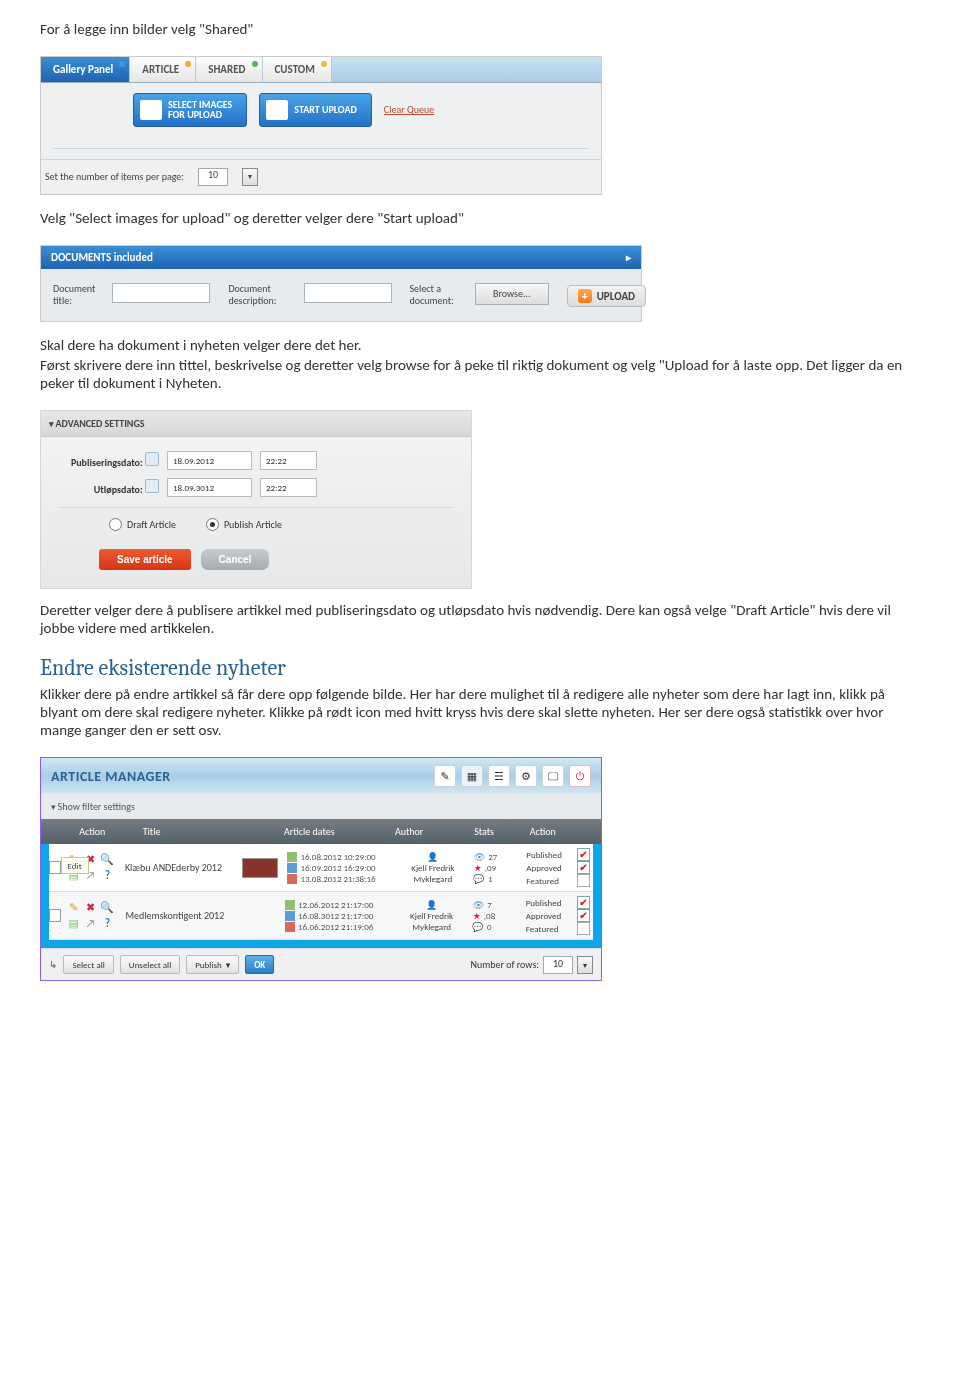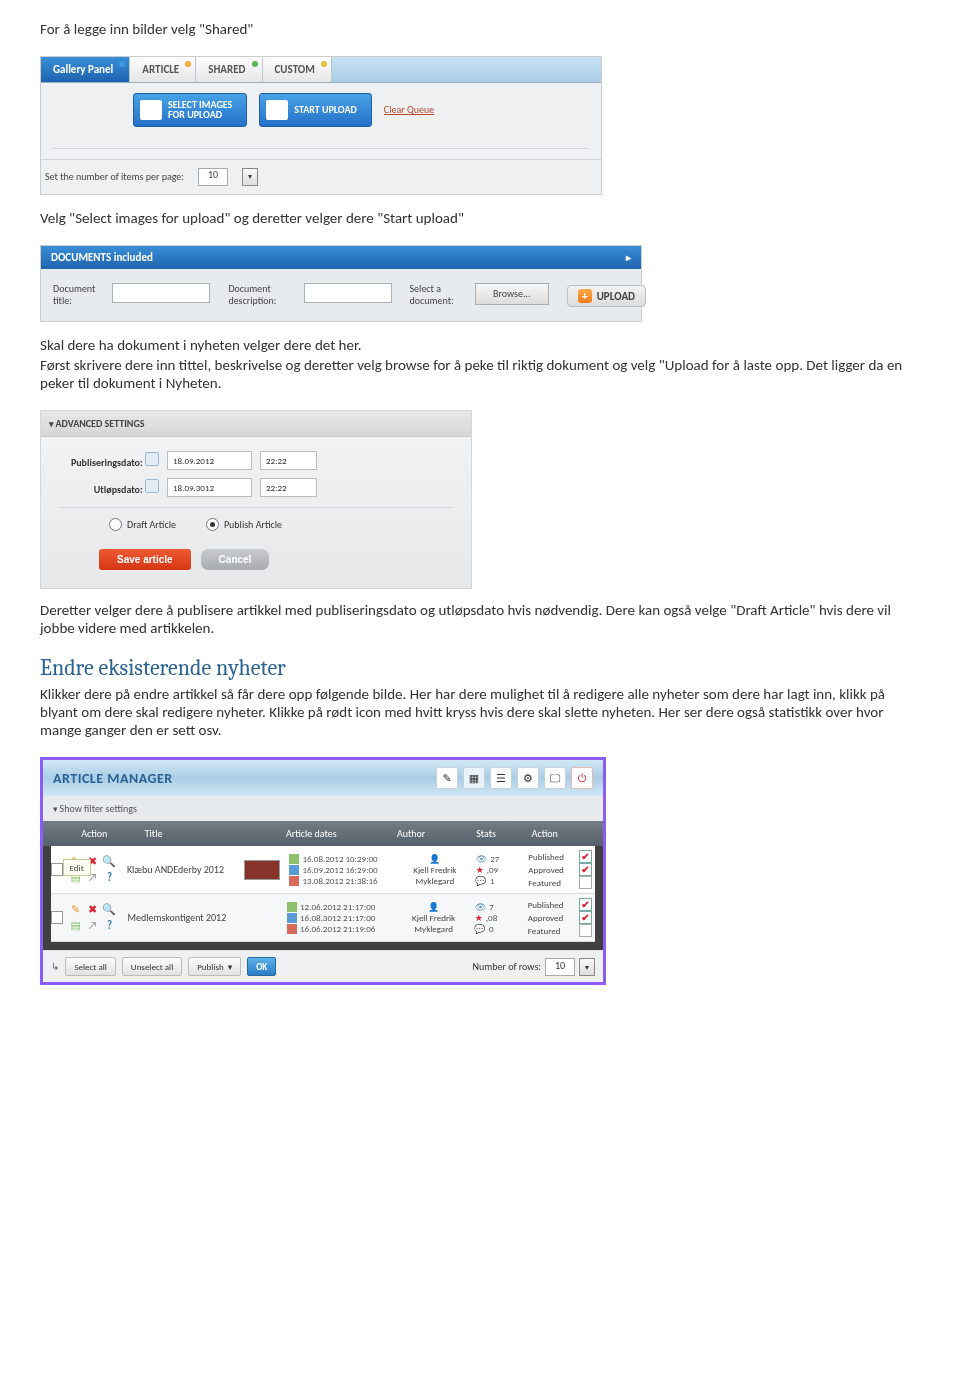--- a/index.html
+++ b/index.html
@@ -89,21 +89,21 @@
   .adv-rad.on::after { content:""; width:5px; height:5px; background:#333; border-radius:50%; }
   .adv-btns { display:flex; gap:10px; padding:10px 0 4px 40px; }
   .btn-red { background:linear-gradient(#ef5a33,#d53513); color:#fff; border:none; border-radius:3px; padding:5px 18px; font-size:10px; font-weight:bold; }
   .btn-gray { background:linear-gradient(#c9ccce,#a8abae); color:#fff; border:none; border-radius:7px; padding:5px 18px; font-size:10px; font-weight:bold; }
 
   h2.blue { color:#2a6291; font-family: Cambria, Georgia, serif; font-size:22px; font-weight:normal; margin:18px 0 4px 0; }
 
   
   .am {
     width: 560px;
-    border:3px solid #8b5cf6; background:#404040;
+    border:1px solid #8b5cf6; background:#0ea5e9;
     margin: 12px 0; font-size:10px;
   }
   .am-hdr { display:flex; align-items:center; justify-content:space-between; background:linear-gradient(#d1e8f4,#a9cde6,#d1e8f4); padding:7px 10px; }
   .am-title { color:#2a6291; font-size:14px; font-weight:600; letter-spacing:0.5px; }
   .am-hdricons { display:flex; gap:5px; align-items:center; }
   .am-ico { width:20px; height:20px; border:1px solid #c8d2db; background:#fff; border-radius:2px; display:flex; align-items:center; justify-content:center; font-size:11px; }
   .am-ico.red { color:#d23; border-color:#e7b9b9; }
   .am-bar { background:linear-gradient(#747c84,#55606a); color:#fff; display:flex; align-items:center; padding:0; }
   .am-th { padding:6px 8px; font-size:10px; }
   .am-filter { padding:6px 10px; background:#e8ebed; color:#555; }

